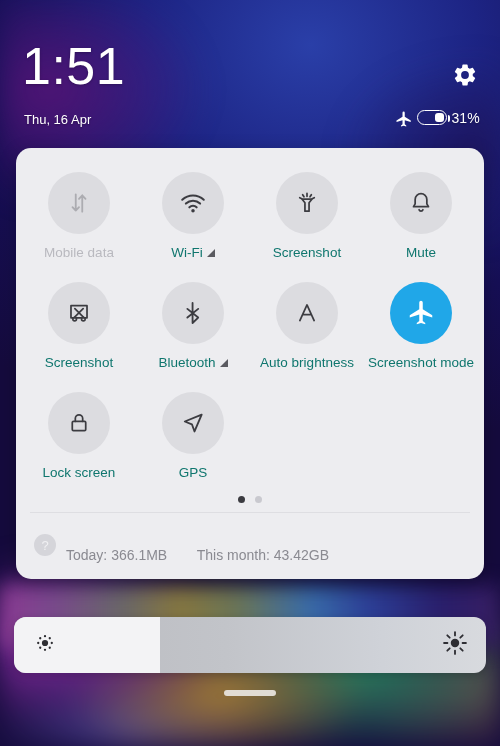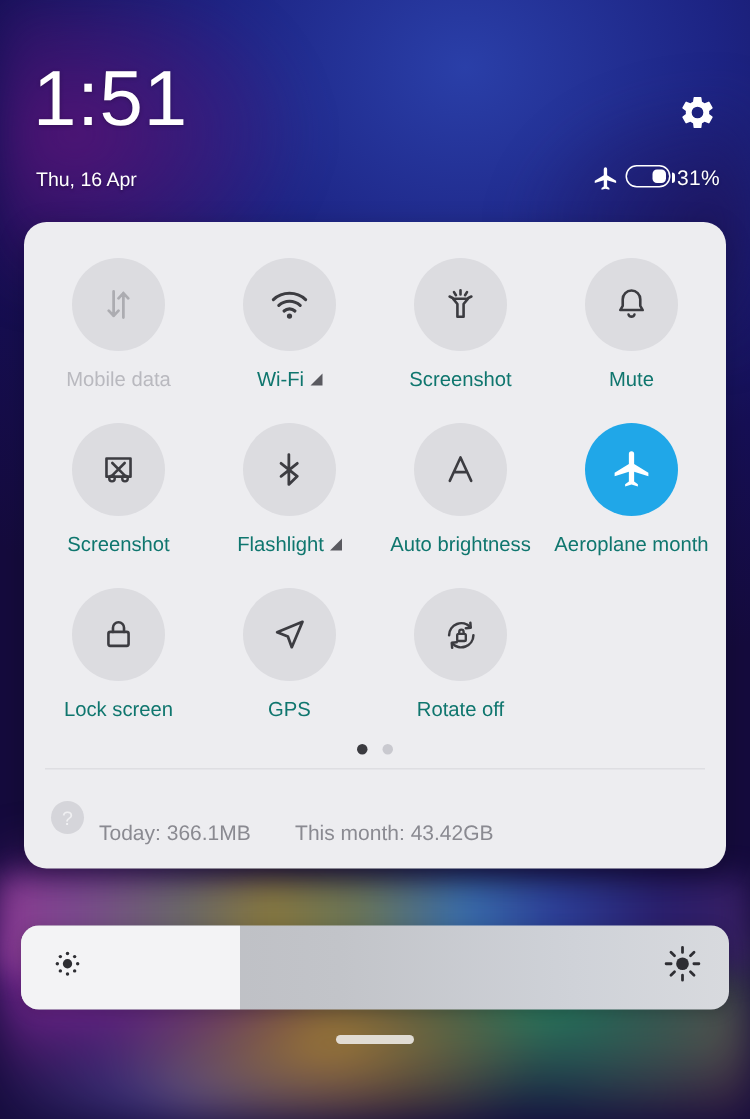--- a/index.html
+++ b/index.html
@@ -352,21 +352,21 @@
         </div>
       </div>
 
       <div class="tile">
         <div class="tile-circle">
           <svg class="tile-ico" width="26" height="26" viewBox="0 0 24 24">
             <path fill="none" stroke="#3c3c41" stroke-width="1.7" stroke-linejoin="round" stroke-linecap="round" d="M11.6 2.8v18.4l5.2-5-10-8M6.8 16.2l10-8"></path>
           </svg>
         </div>
         <div class="tile-label">
-          <span>Flashlight</span>
+          <span>Bluetooth</span>
           <i class="expand-tri"></i>
         </div>
       </div>
 
       <div class="tile">
         <div class="tile-circle">
           <svg class="tile-ico" width="26" height="26" viewBox="0 0 24 24">
             <path fill="none" stroke="#3c3c41" stroke-width="1.6" stroke-linejoin="round" stroke-linecap="round" d="M5.4 19 12 4.6 18.6 19M8.1 13.6h7.8"></path>
           </svg>
         </div>
@@ -375,21 +375,21 @@
         </div>
       </div>
 
       <div class="tile active">
         <div class="tile-circle">
           <svg class="tile-ico" width="30" height="30" viewBox="0 0 24 24">
             <path fill="#ffffff" d="M21 15.6v-1.9l-7.6-4.7V3.6a1.4 1.4 0 0 0-2.8 0v5.4L3 13.7v1.9l7.6-2.4v5.2l-2 1.5V21l3.4-1 3.4 1v-1.1l-2-1.5v-5.2L21 15.6Z"></path>
           </svg>
         </div>
         <div class="tile-label">
-          <span>Aeroplane month</span>
+          <span>Screenshot mode</span>
         </div>
       </div>
 
       <div class="tile">
         <div class="tile-circle">
           <svg class="tile-ico" width="26" height="26" viewBox="0 0 24 24">
             <rect x="5.8" y="10.4" width="12.4" height="8.6" rx="1.1" fill="none" stroke="#3c3c41" stroke-width="1.6"></rect>
             <path fill="none" stroke="#3c3c41" stroke-width="1.6" stroke-linecap="round" d="M8.6 10.4V7.9a3.4 3.4 0 0 1 6.8 0v2.5"></path>
           </svg>
         </div>
@@ -402,33 +402,20 @@
         <div class="tile-circle">
           <svg class="tile-ico" width="26" height="26" viewBox="0 0 24 24">
             <path fill="none" stroke="#3c3c41" stroke-width="1.7" stroke-linejoin="round" d="M20 4.2 4.4 10.6l6.6 2.6 2.4 6.6L20 4.2Z"></path>
           </svg>
         </div>
         <div class="tile-label">
           <span>GPS</span>
         </div>
       </div>
 
-      <div class="tile">
-        <div class="tile-circle">
-          <svg class="tile-ico" width="27" height="27" viewBox="0 0 24 24">
-            <path fill="none" stroke="#3c3c41" stroke-width="1.5" stroke-linecap="round" d="M19.2 12a7.2 7.2 0 0 1-12.6 4.7M4.8 12a7.2 7.2 0 0 1 12.6-4.7"></path>
-            <path fill="none" stroke="#3c3c41" stroke-width="1.5" stroke-linecap="round" stroke-linejoin="round" d="m17.4 4.6.2 2.9-2.9.3M6.6 19.4l-.2-2.9 2.9-.3"></path>
-            <rect x="9.6" y="11.2" width="5.1" height="4.2" rx=".8" fill="none" stroke="#3c3c41" stroke-width="1.4"></rect>
-            <path fill="none" stroke="#3c3c41" stroke-width="1.4" stroke-linecap="round" d="M10.8 11.2v-1.2a1.3 1.3 0 0 1 2.6 0v1.2"></path>
-          </svg>
-        </div>
-        <div class="tile-label">
-          <span>Rotate off</span>
-        </div>
-      </div>
 
 
     </div>
 
     <div class="dots">
       <span class="dot on"></span>
       <span class="dot"></span>
     </div>
 
     <div class="divider"></div>

